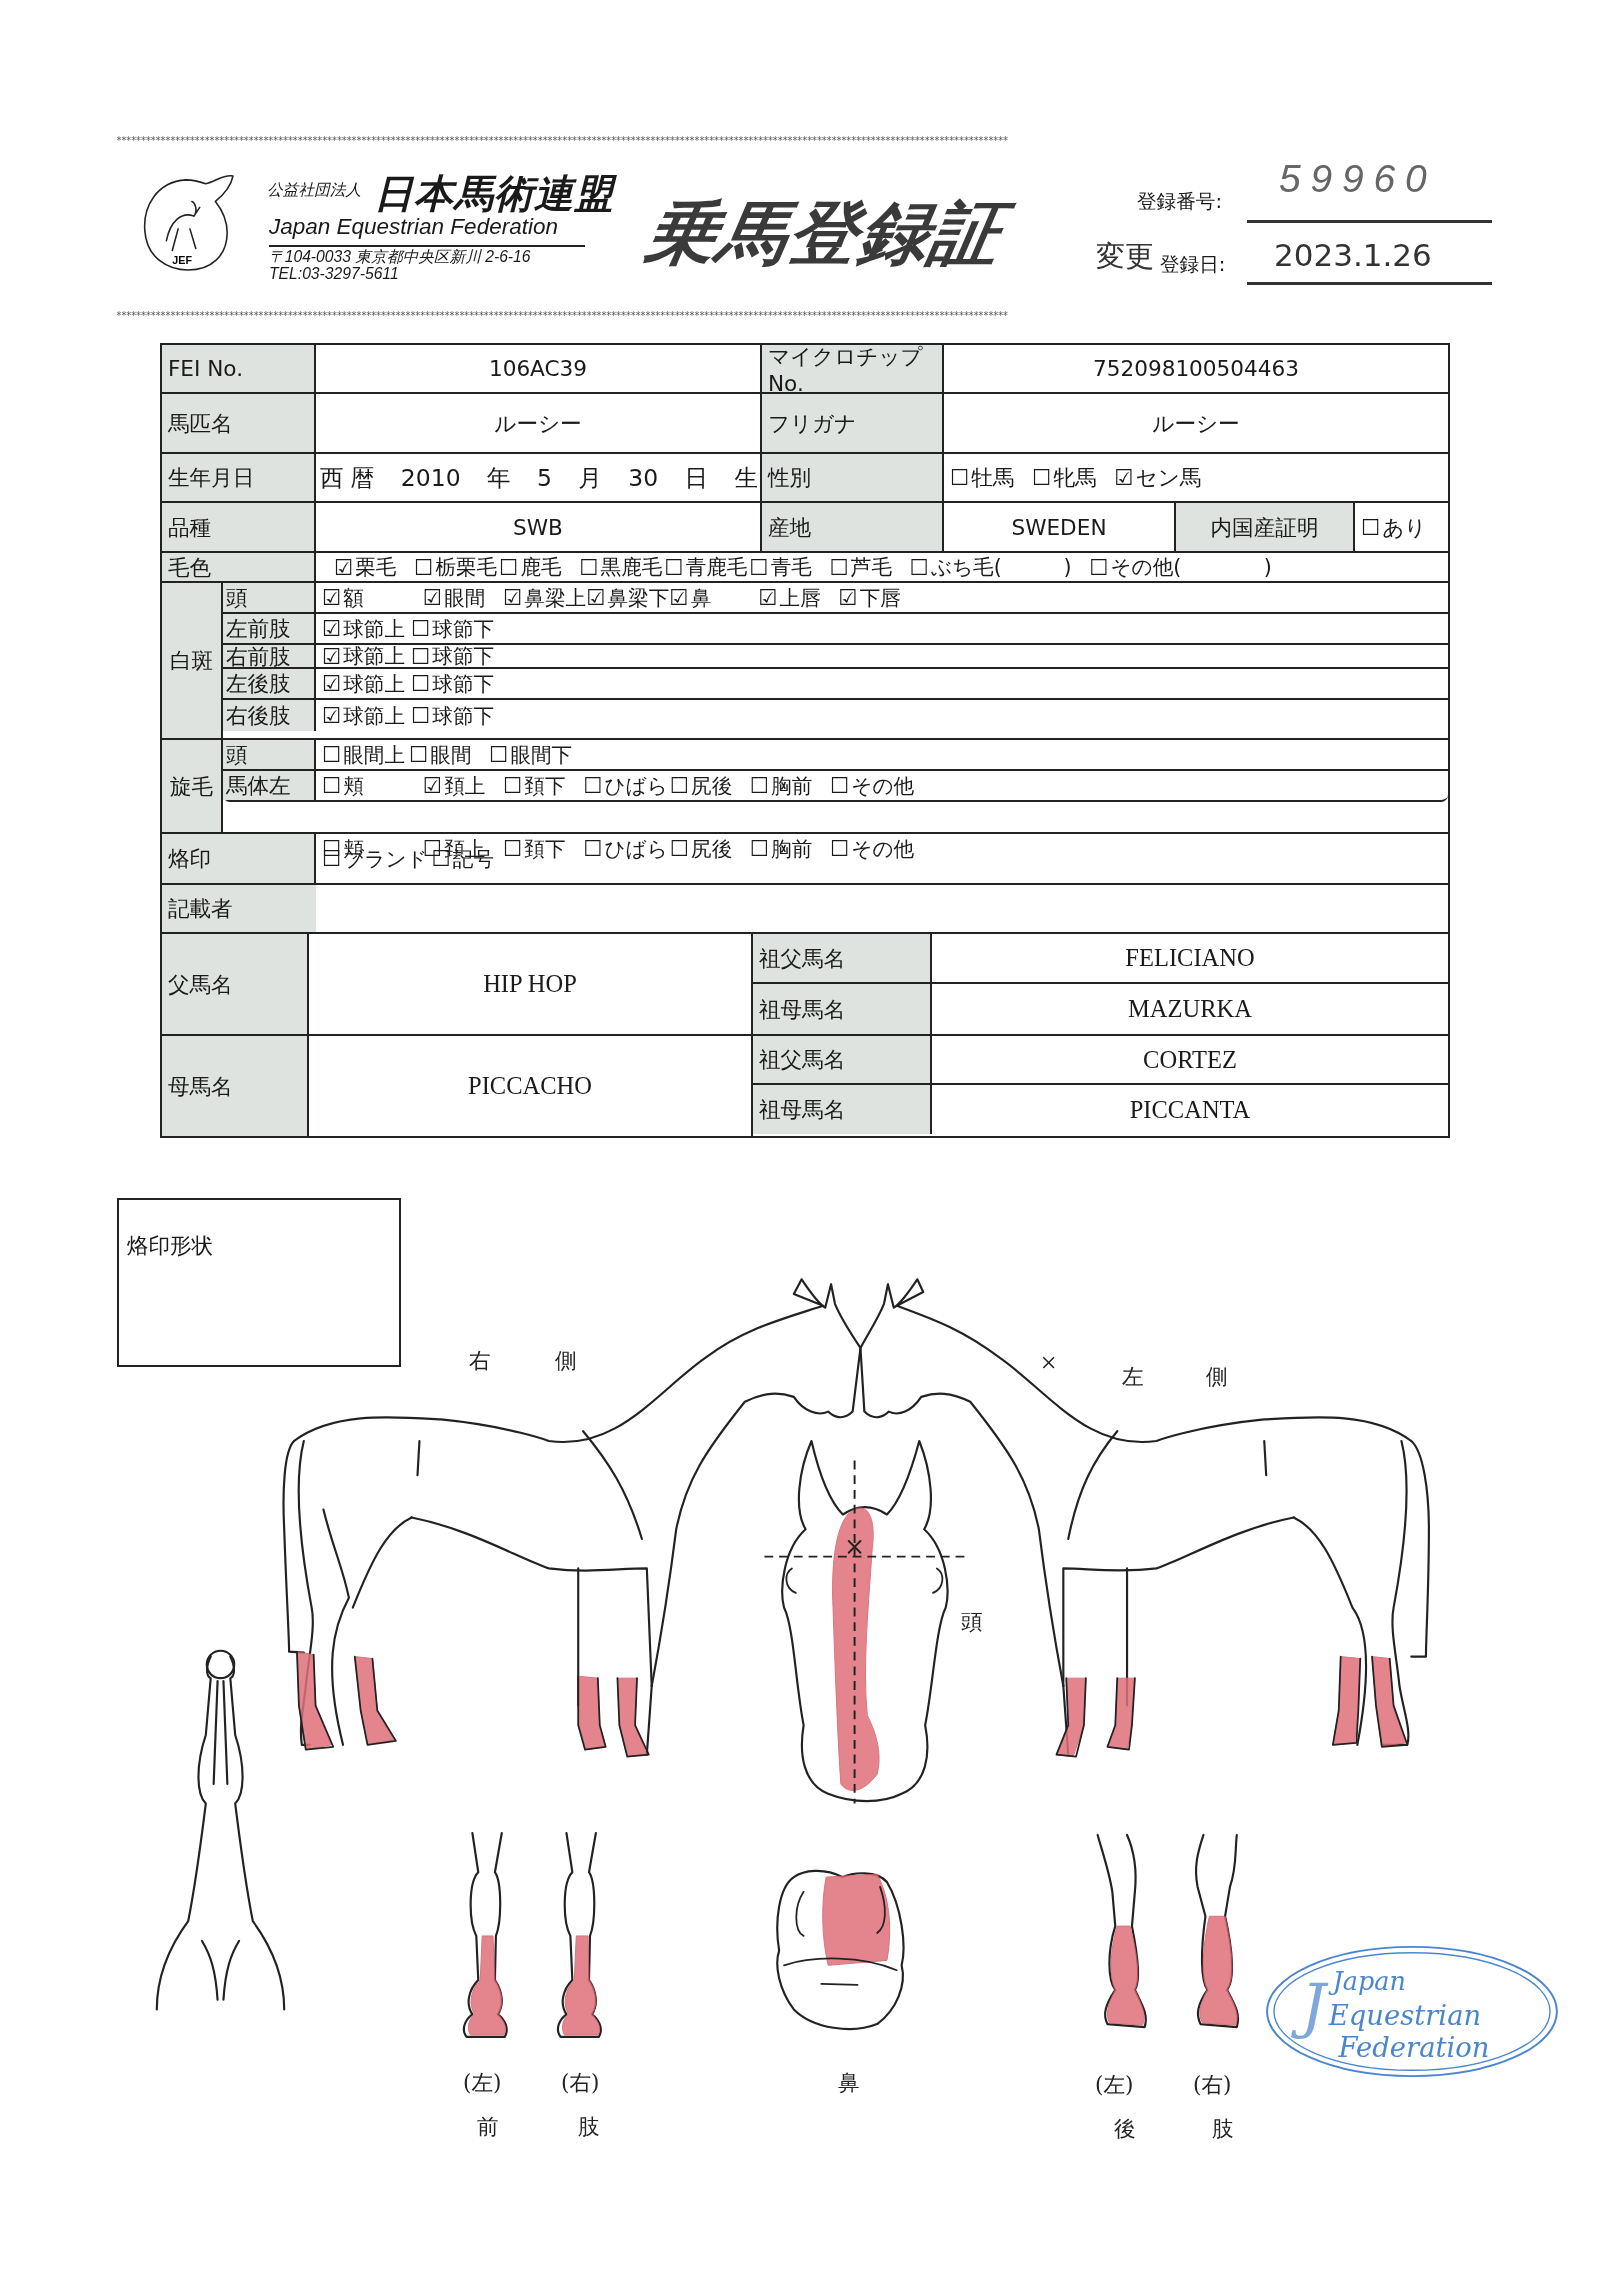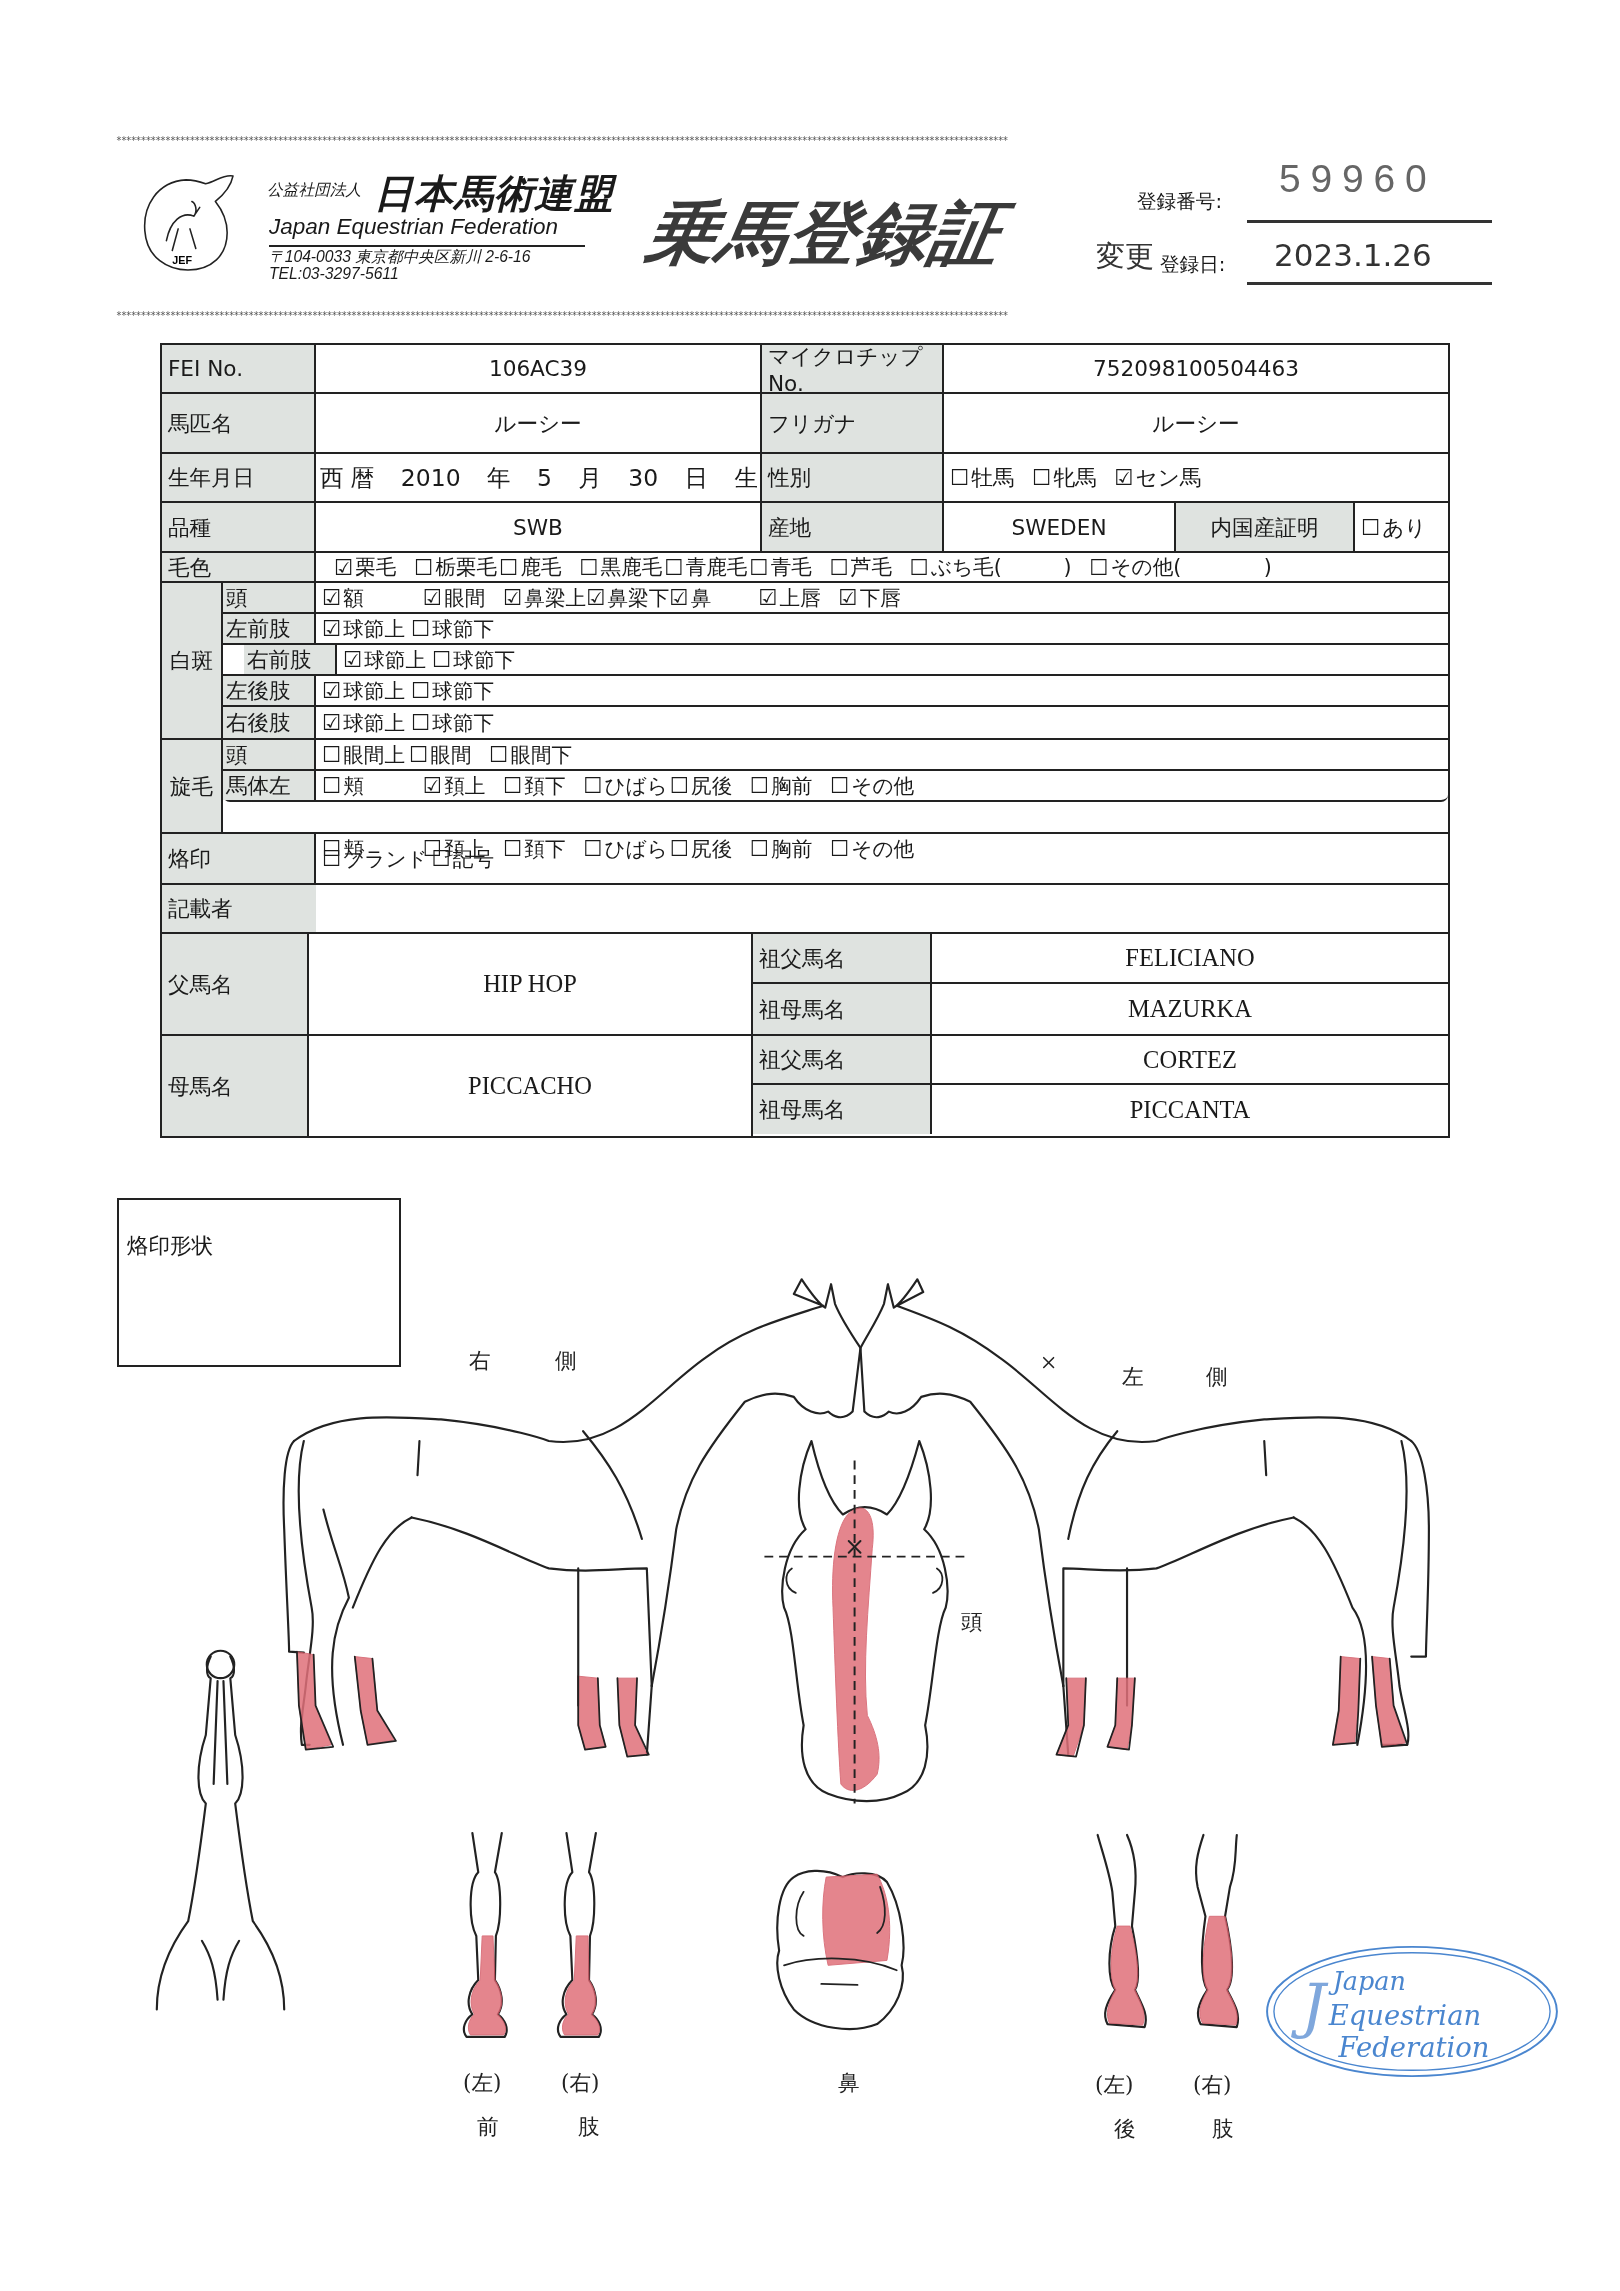--- a/index.html
+++ b/index.html
@@ -58,21 +58,21 @@
 <span class="org-en">Japan Equestrian Federation</span>
 <div class="org-rule"></div>
 <div class="org-addr">
   <div>〒104-0033 東京都中央区新川 2-6-16</div>
   <div>TEL:03-3297-5611</div>
 </div>
 
 <span class="doc-title">乗馬登録証</span>
 
 <span class="reg-label" style="left:1137px; top:188px;">登録番号:</span>
-<span class="reg-value" style="left:1279px; top:157px;">59960</span>
+<span class="reg-value" style="left:1279px; top:157px;font-style:italic;">59960</span>
 <div class="reg-line" style="left:1247px; top:220px; width:245px;"></div>
 
 <span class="abs hand" style="left:1096px; top:237px; font-size:29px;">変更</span>
 <span class="reg-label" style="left:1160px; top:251px;">登録日:</span>
 <span class="abs hand" style="left:1274px; top:237px; font-size:31px;">2023.1.26</span>
 <div class="reg-line" style="left:1247px; top:282px; width:245px;"></div>
 
 <div class="tbl">
   <div class="row" style="height:49px;">
     <div class="cell lab" style="width:154px;">FEI No.</div>
@@ -209,21 +209,21 @@
           <span class="opt" style="margin-right:5.9px">
               <span class="chk">☑</span>
               <span>球節上</span>
             </span>
           <span class="opt">
               <span class="chk">☐</span>
               <span>球節下</span>
             </span>
         </div>
       </div>
-      <div class="row" style="height:31px;padding-left:21px;">
+      <div class="row" style="height:24px;">
         <div class="cell lab" style="width:93px; padding:0 2.9px;">右前肢</div>
         <div class="cell" style="flex:1; font-size:20.6px;">
           <span class="opt" style="margin-right:5.9px">
               <span class="chk">☑</span>
               <span>球節上</span>
             </span>
           <span class="opt">
               <span class="chk">☐</span>
               <span>球節下</span>
             </span>

